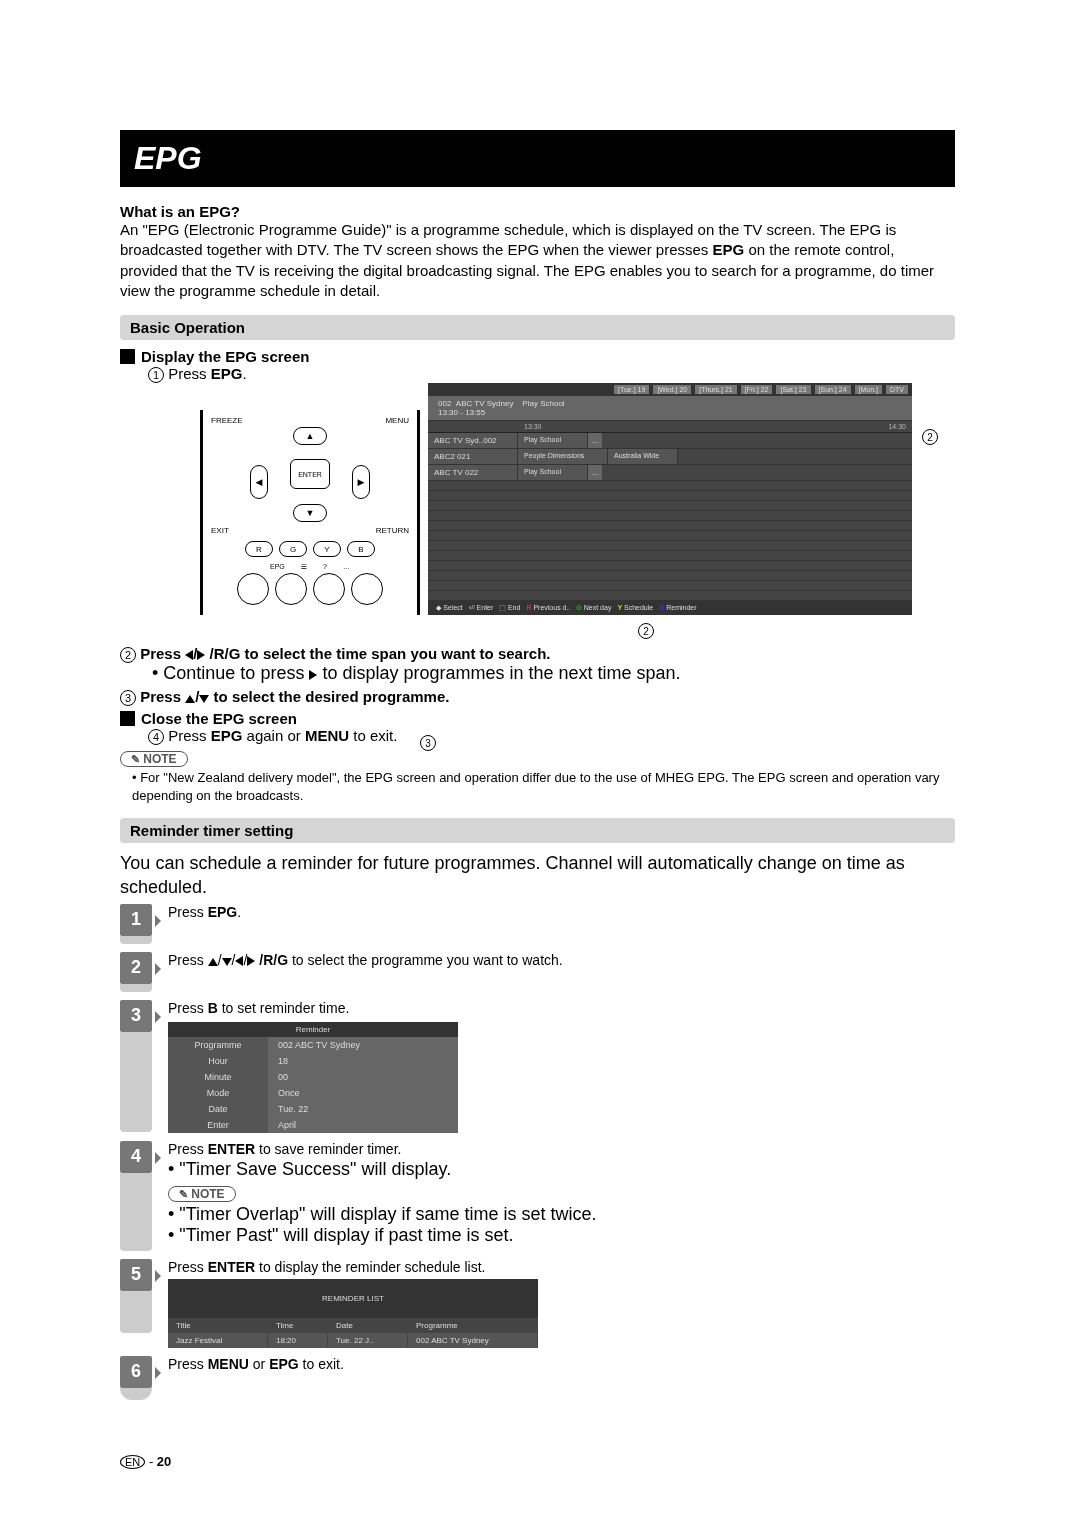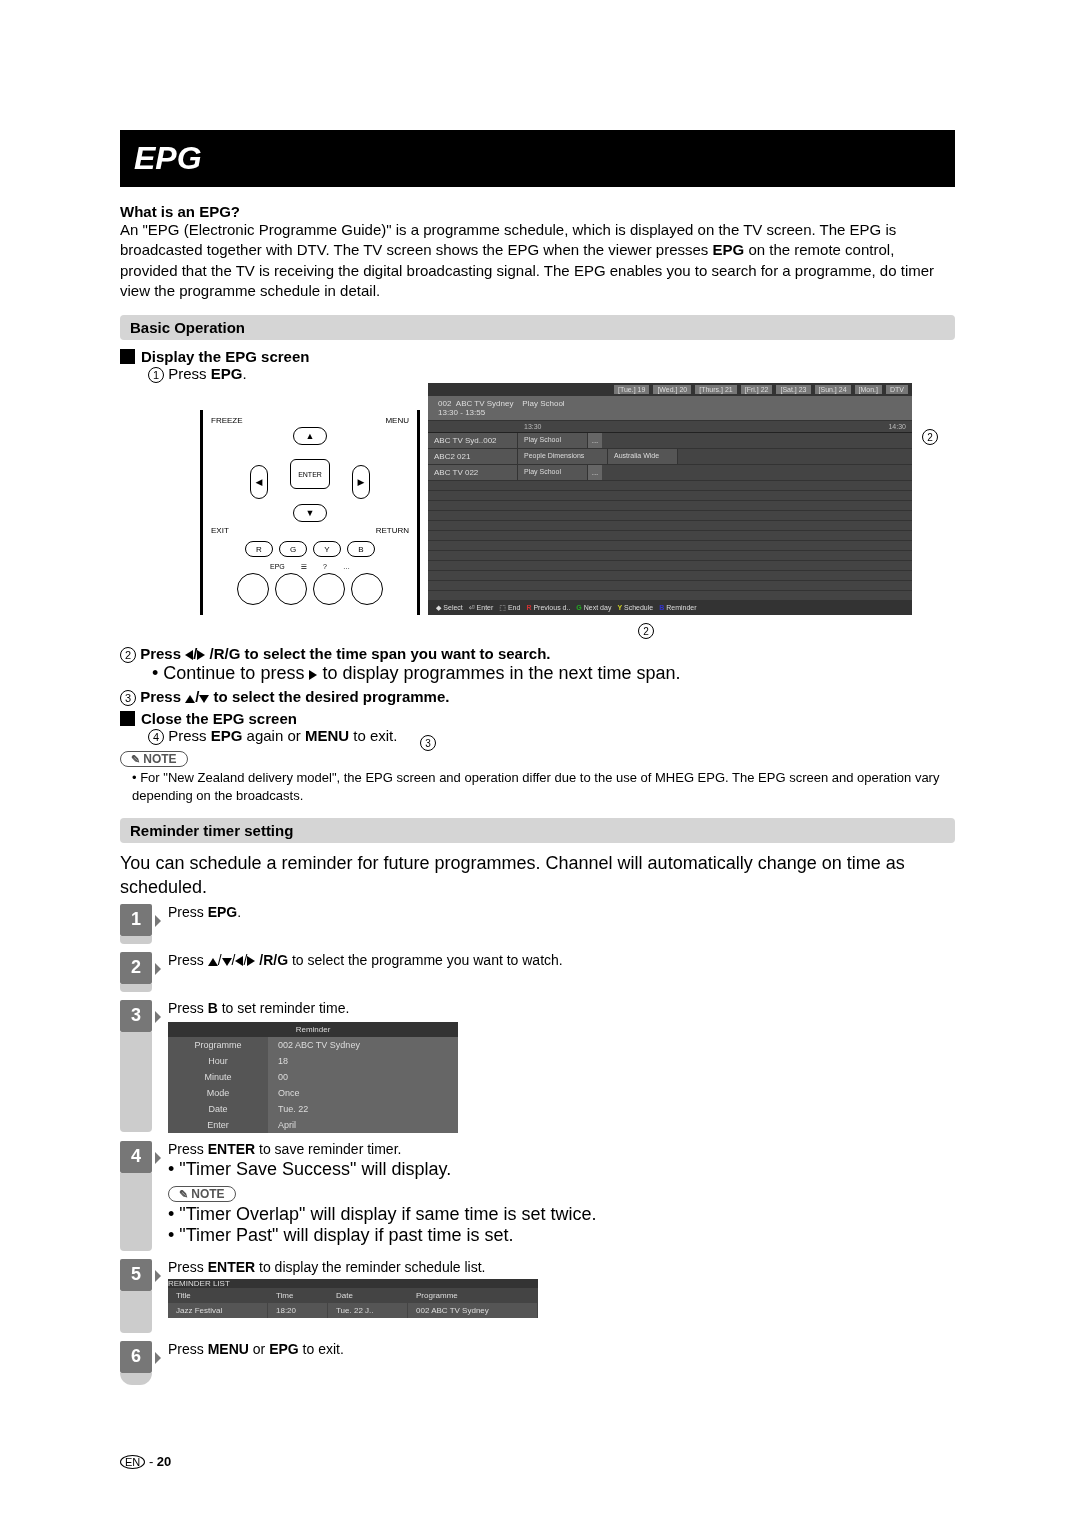--- a/index.html
+++ b/index.html
@@ -55,21 +55,21 @@
 .nbub::before{content:"";position:absolute;right:-5px;top:11px;border-left:6px solid #777;border-top:6px solid transparent;border-bottom:6px solid transparent}
 .ntrail{background:#ccc;width:32px;border-radius:0 0 4px 4px}
 .nright{flex:1;font-size:14px}
 
 .stab{background:#666;color:#ddd;font-size:9px;width:290px;margin-top:6px}
 .stab .hdr{background:#333;text-align:center;padding:3px;font-size:8px}
 .stab .row{display:flex}
 .stab .c1{width:100px;background:#555;padding:3px 10px;text-align:center}
 .stab .c2{flex:1;background:#666;padding:3px 10px}
 .stab2{width:370px;background:#555;color:#ddd;font-size:8px;margin-top:4px}
-.stab2 .hdr{background:#333;padding:0}
+.stab2 .hdr{background:#333;text-align:center;padding:15px}
 .stab2 .row{display:flex}
 .stab2 .cell{padding:3px 8px;border-right:1px solid #444}
 .pn{position:absolute;bottom:58px;left:120px;font-size:13px}
 .encirc{border:1px solid #000;border-radius:50%;padding:0 4px;font-size:11px}
 .tri{display:inline-block;width:0;height:0;vertical-align:-1px}
 .trl{border-top:5px solid transparent;border-bottom:5px solid transparent;border-right:8px solid #000}
 .trr{border-top:5px solid transparent;border-bottom:5px solid transparent;border-left:8px solid #000}
 .tru{border-left:5px solid transparent;border-right:5px solid transparent;border-bottom:8px solid #000}
 .trd{border-left:5px solid transparent;border-right:5px solid transparent;border-top:8px solid #000}
 .circnum{display:inline-block;border:1.3px solid #000;border-radius:50%;width:16px;height:16px;text-align:center;font-size:11px;line-height:14px;font-weight:400}

